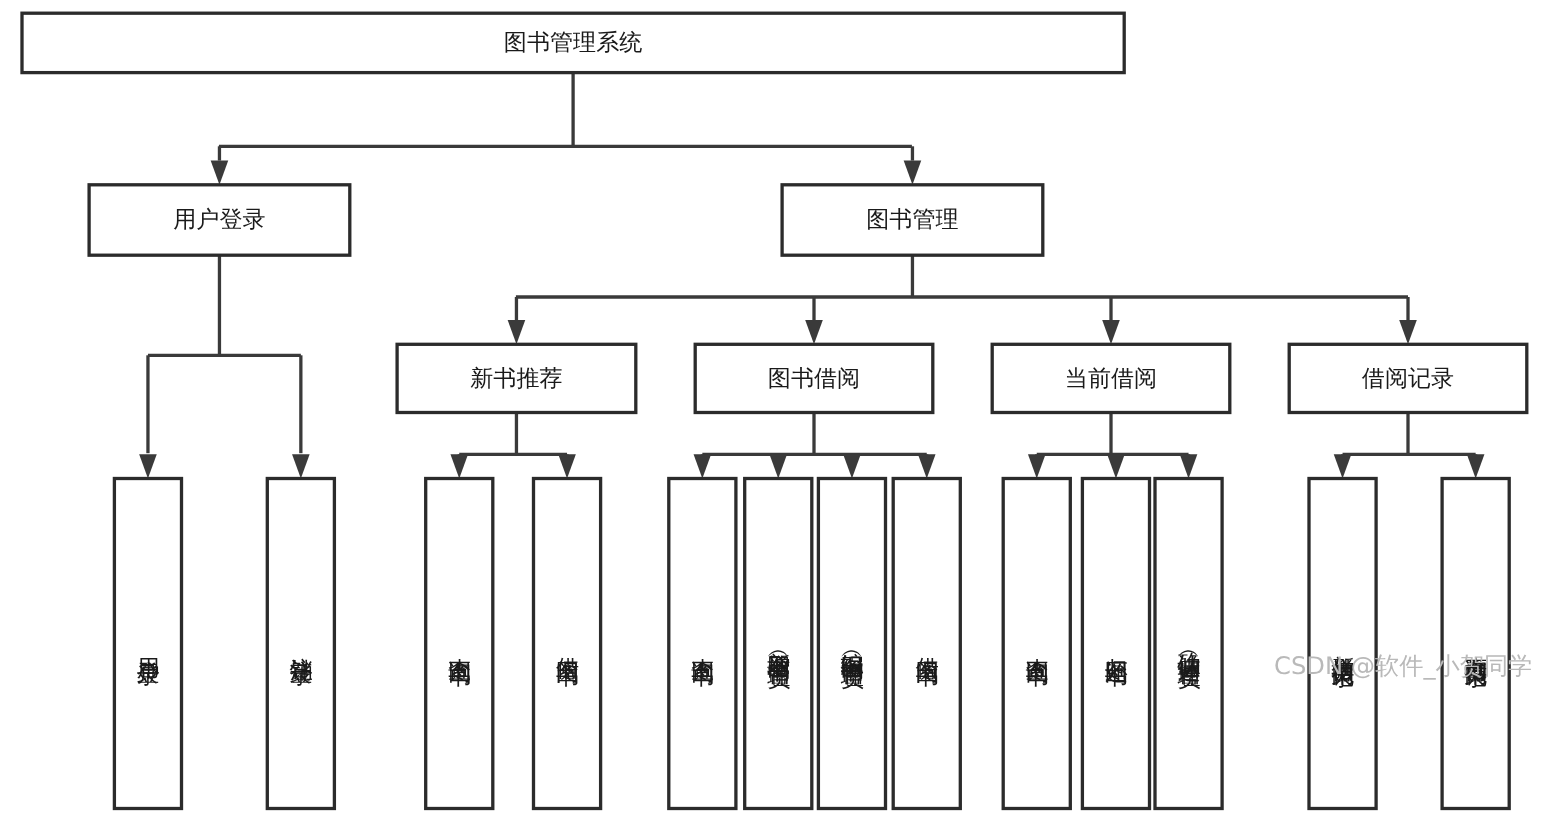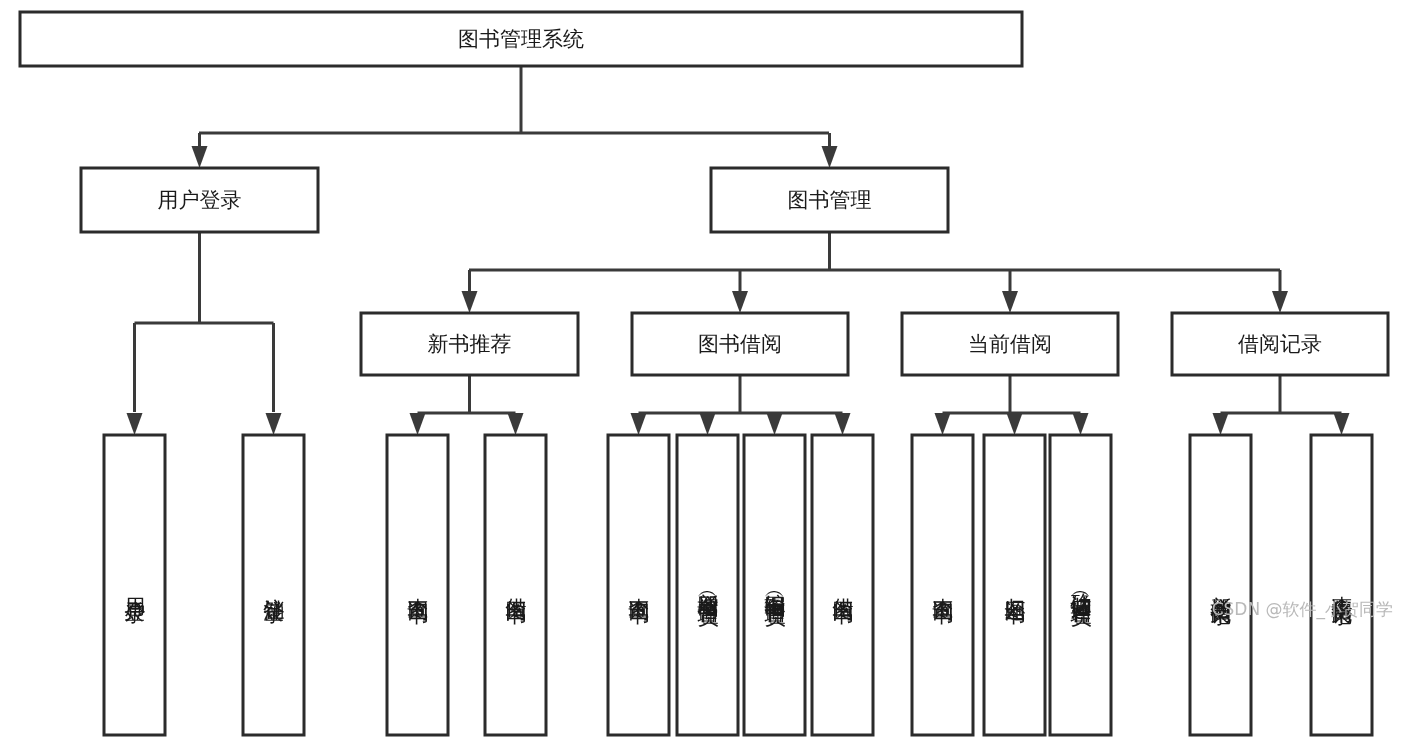--- a/index.html
+++ b/index.html
@@ -68,21 +68,21 @@
     color: #1a1a1a;
     letter-spacing: 2px;
     white-space: nowrap;
     pointer-events: none;
   }
   .watermark {
     position: absolute;
     right: 12px;
     bottom: 6px;
     font-family: "DejaVu Sans", "Liberation Sans", sans-serif;
-    font-size: 17px;
+    font-size: 22px;
     color: #b9b9b9;
     white-space: nowrap;
   }
 </style>
 </head>
 <body>
 
 <div id="diagram-root">
 
   <svg id="tree-svg" viewBox="0 0 1405 747" xmlns="http://www.w3.org/2000/svg">

